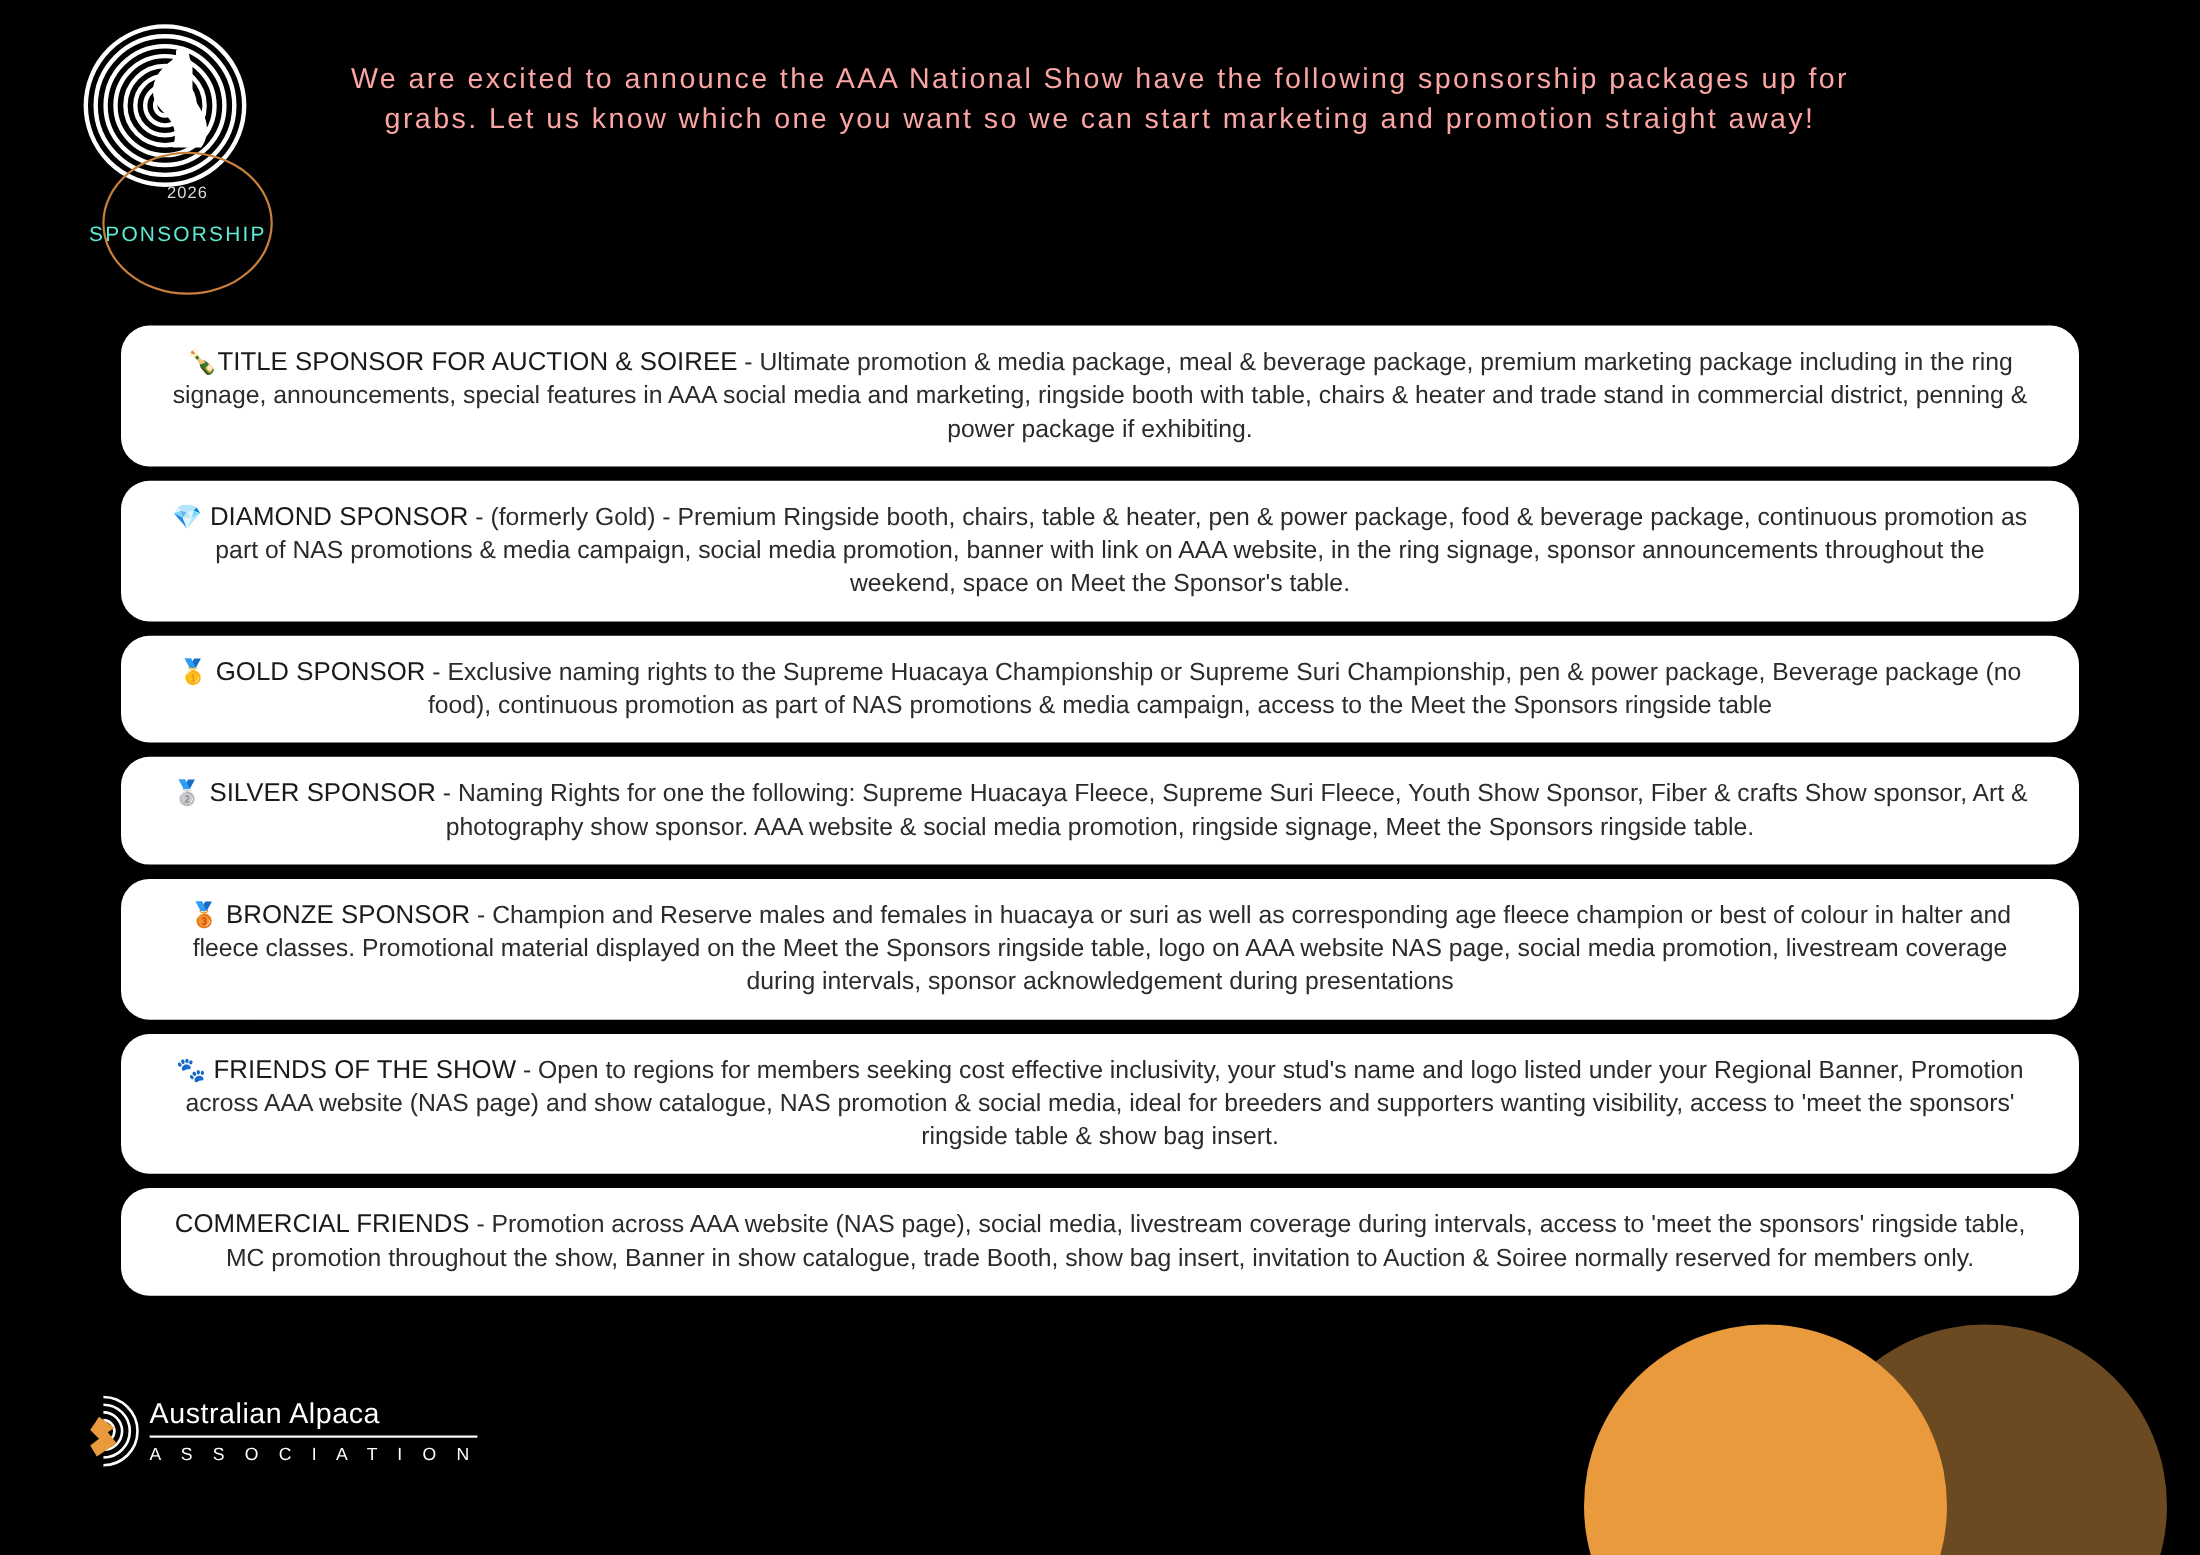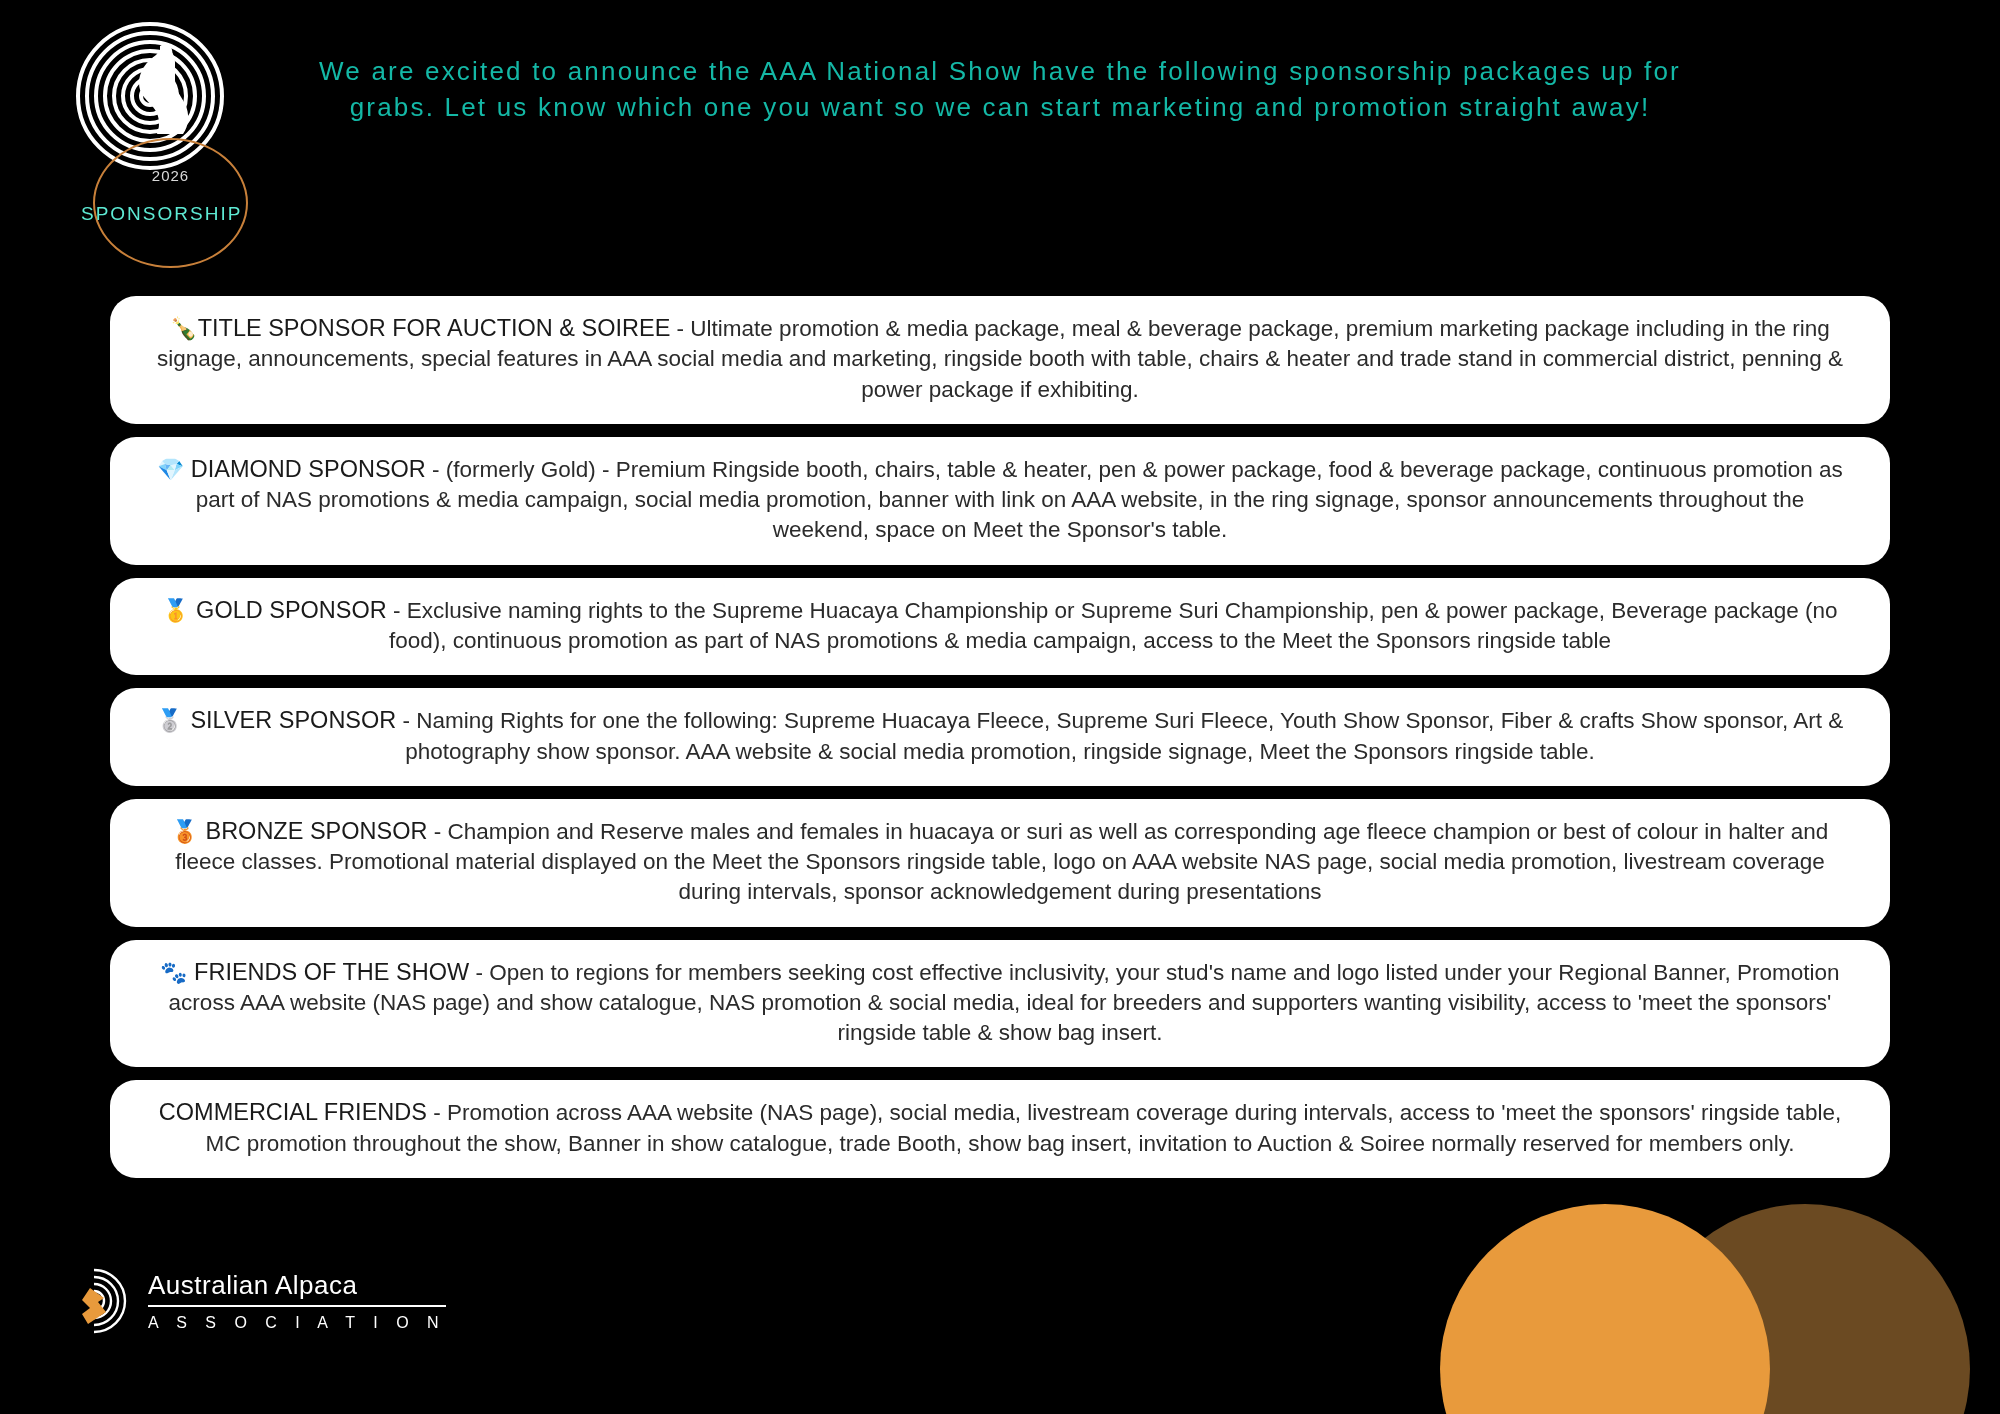--- a/index.html
+++ b/index.html
@@ -87,21 +87,21 @@
     font-size: 60px;
     font-weight: 400;
     letter-spacing: 1px;
     padding-top: 42px;
     text-shadow: 0 2px 5px rgba(255,255,255,0.35);
   }
   .subtitle {
     margin: 26px auto 0;
     width: 1420px;
     text-align: center;
-    color: #14b8a6;
+    color: #fca5a5;
     font-size: 26px;
     line-height: 1.38;
     letter-spacing: 2.2px;
   }
 
   
   .cards {
     position: relative;
     margin: 6px auto 0;
     width: 1780px;
@@ -123,21 +123,21 @@
   .card .icon { font-size: 22px; }
   .card .body { color: #2b2b2b; }
 
   
   .footer {
     position: absolute;
     left: 60px;
     bottom: 78px;
     display: flex;
     align-items: center;
-    gap: 18px;
+    gap: 6px;
   }
   .footer-mark {
     width: 70px;
     height: 70px;
     position: relative;
   }
   .footer-text { color: #ffffff; }
   .footer-text .line1 {
     font-size: 26px;
     letter-spacing: 0.5px;

